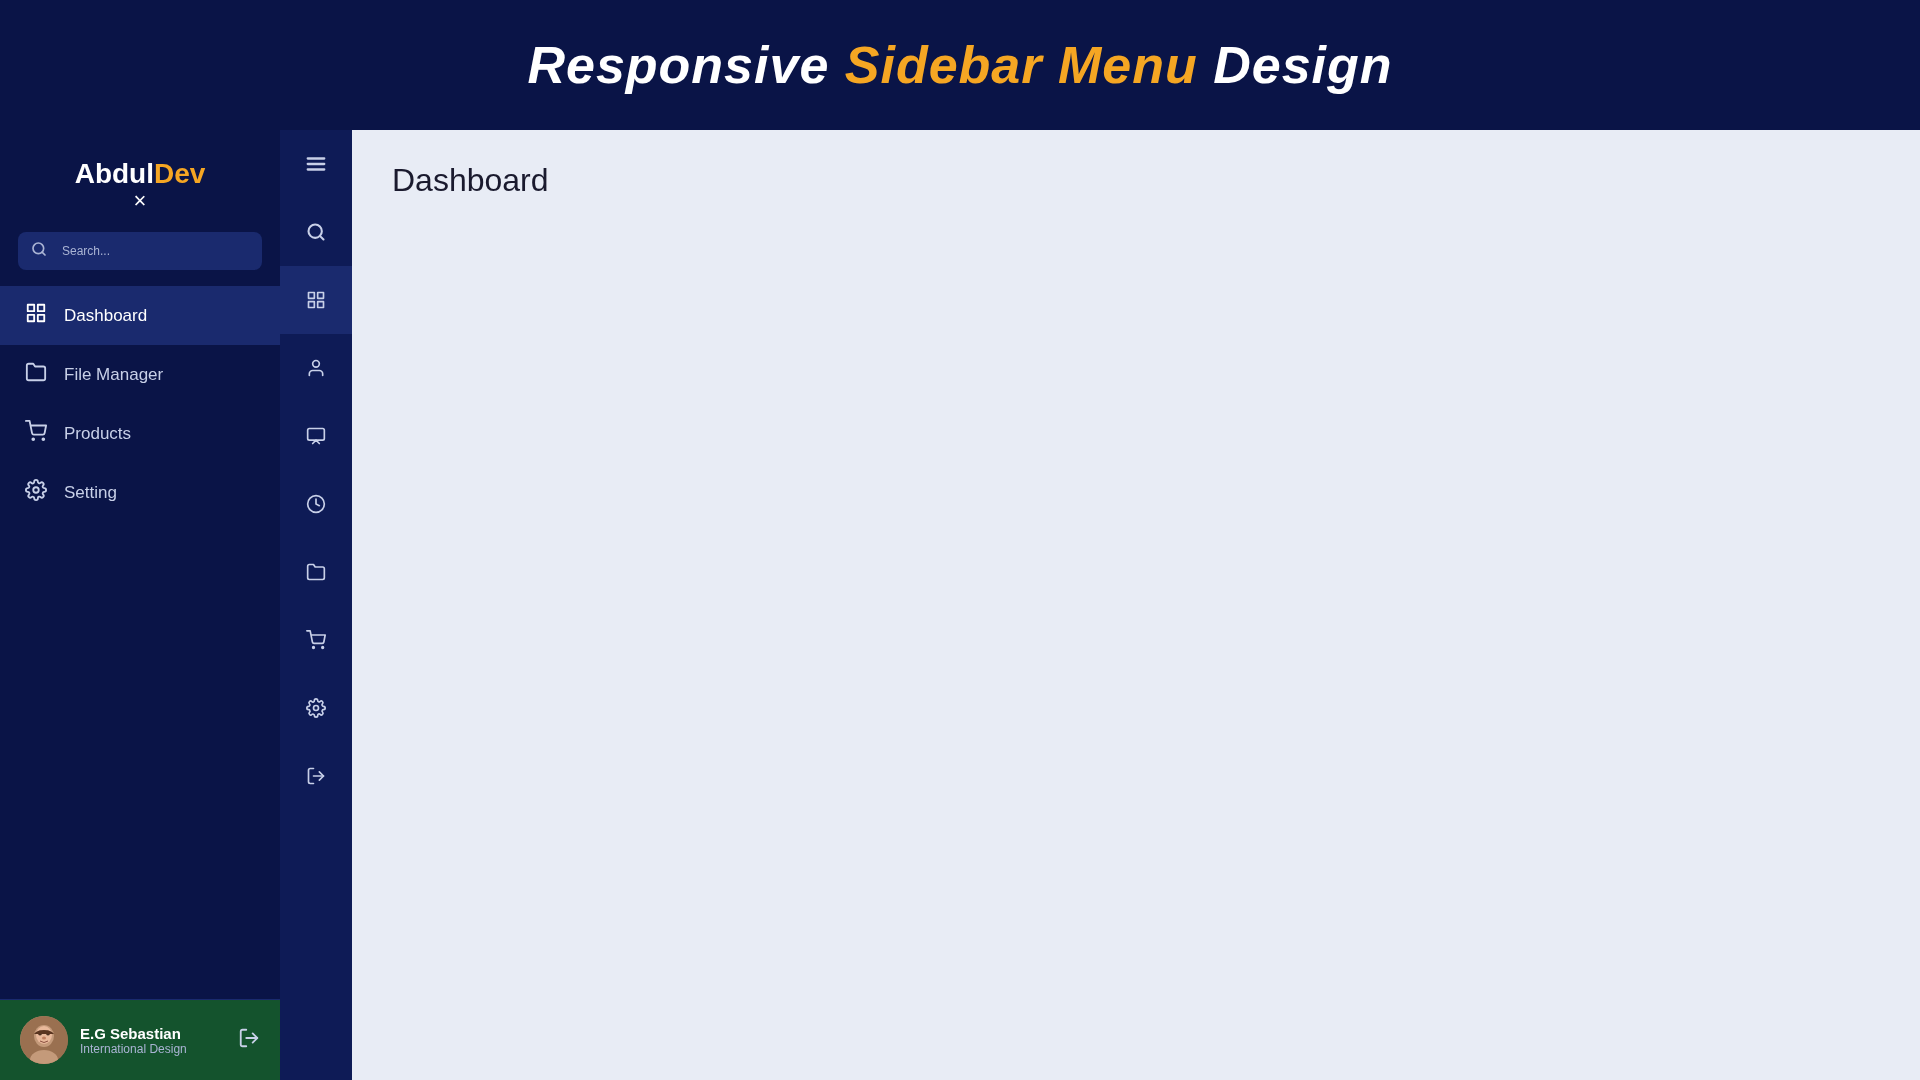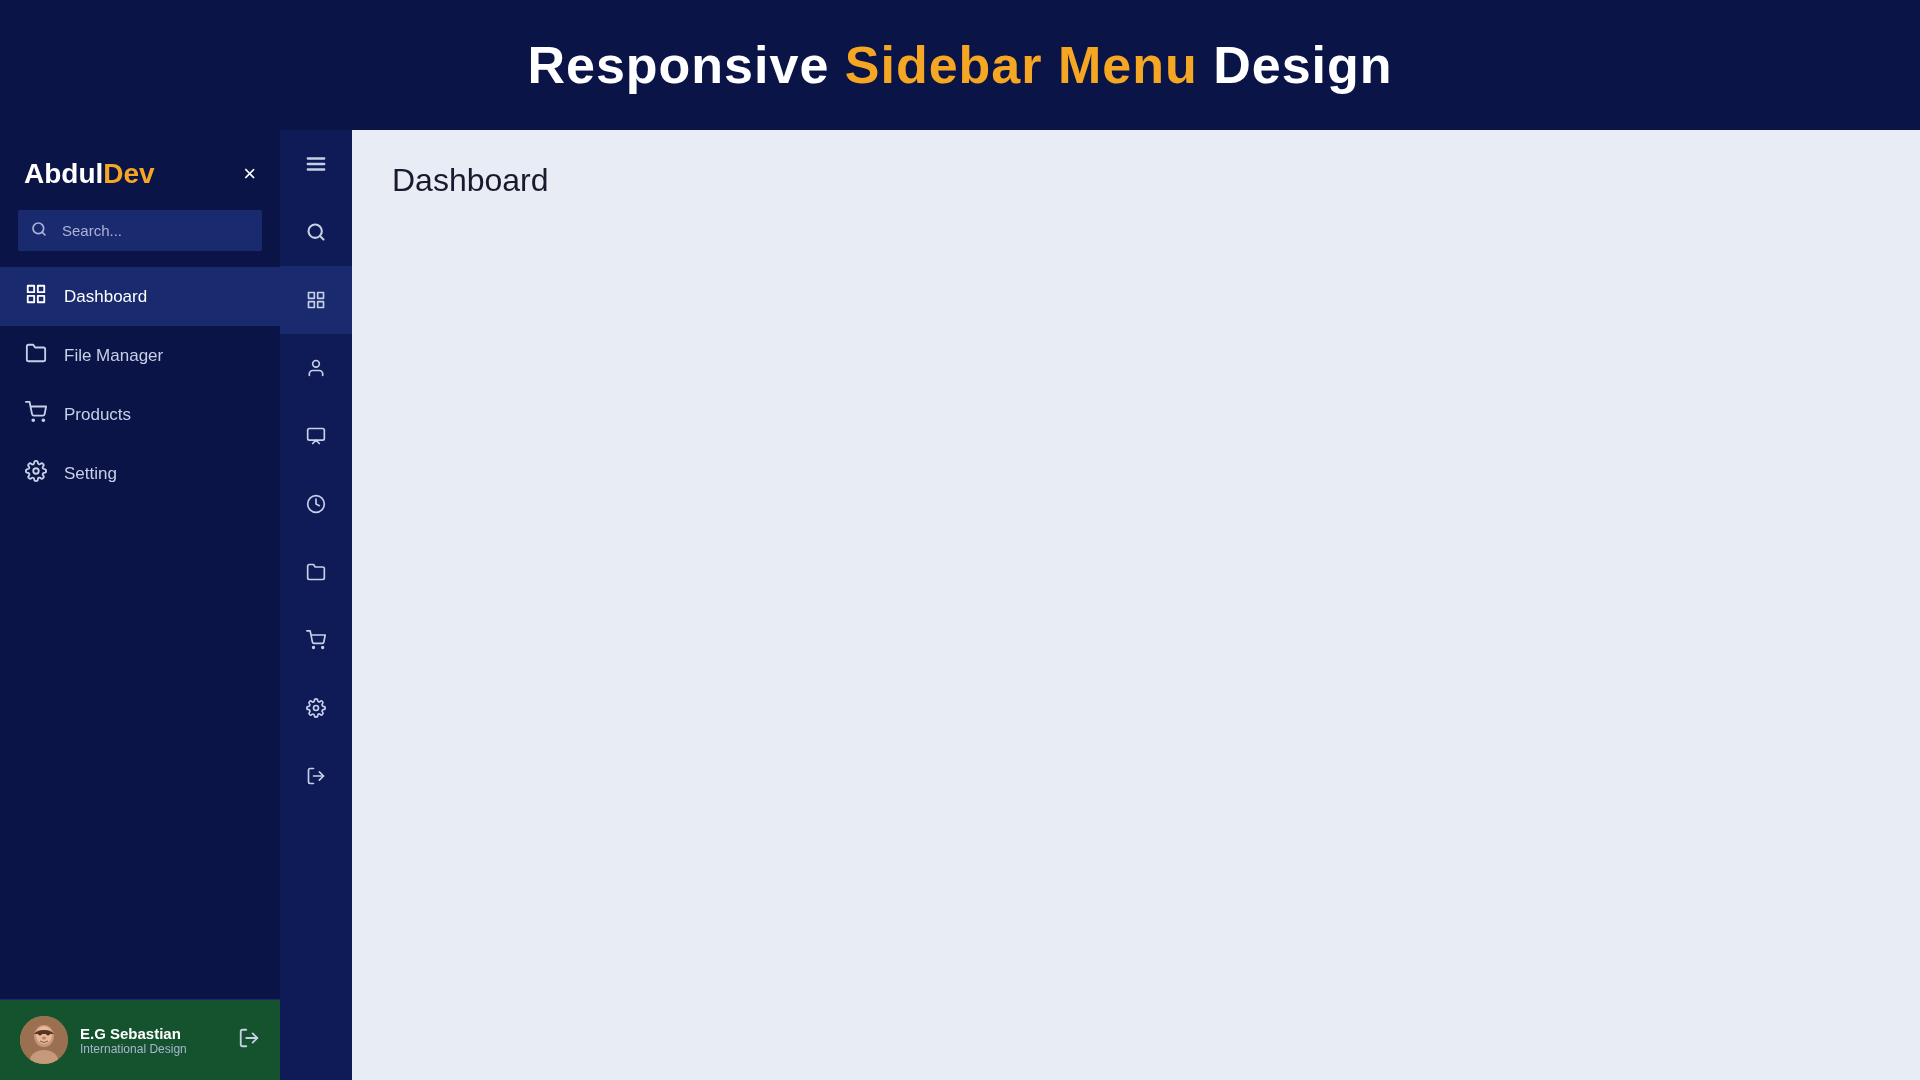--- a/index.html
+++ b/index.html
@@ -24,20 +24,21 @@
       display: flex;
       align-items: center;
       justify-content: center;
     }
 
     .header-title {
       font-size: 52px;
       font-weight: 700;
       color: #ffffff;
       letter-spacing: 1px;
+      font-style: italic;
     }
 
     .header-title .highlight {
       color: #f5a623;
     }
 
     
     .main-layout {
       display: flex;
       height: calc(1080px - 130px);
@@ -51,20 +52,21 @@
       flex-direction: column;
       position: relative;
       flex-shrink: 0;
     }
 
     .sidebar-header {
       display: flex;
       align-items: center;
       justify-content: space-between;
       padding: 28px 24px 20px 24px;
+      flex-direction: column;
     }
 
     .sidebar-logo {
       font-size: 28px;
       font-weight: 700;
       color: #ffffff;
     }
 
     .sidebar-logo .logo-highlight {
       color: #f5a623;
@@ -81,24 +83,24 @@
     
     .sidebar-search {
       margin: 0 18px 16px 18px;
       position: relative;
     }
 
     .sidebar-search input {
       width: 100%;
       background: #1a2a6e;
       border: none;
-      border-radius: 2px;
+      border-radius: 8px;
       padding: 12px 18px 12px 44px;
       color: #aab4d4;
-      font-size: 15px;
+      font-size: 12px;
       outline: none;
     }
 
     .sidebar-search input::placeholder {
       color: #aab4d4;
     }
 
     .sidebar-search .search-icon-wrap {
       position: absolute;
       left: 13px;

